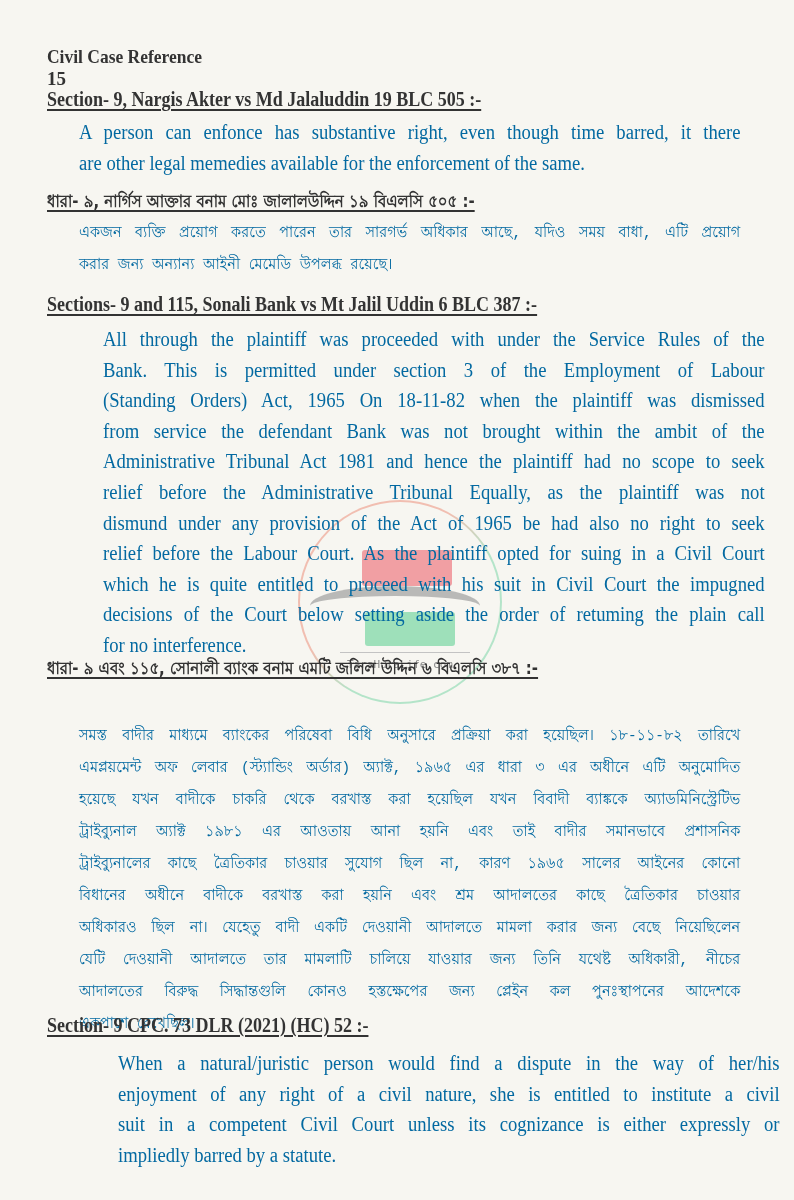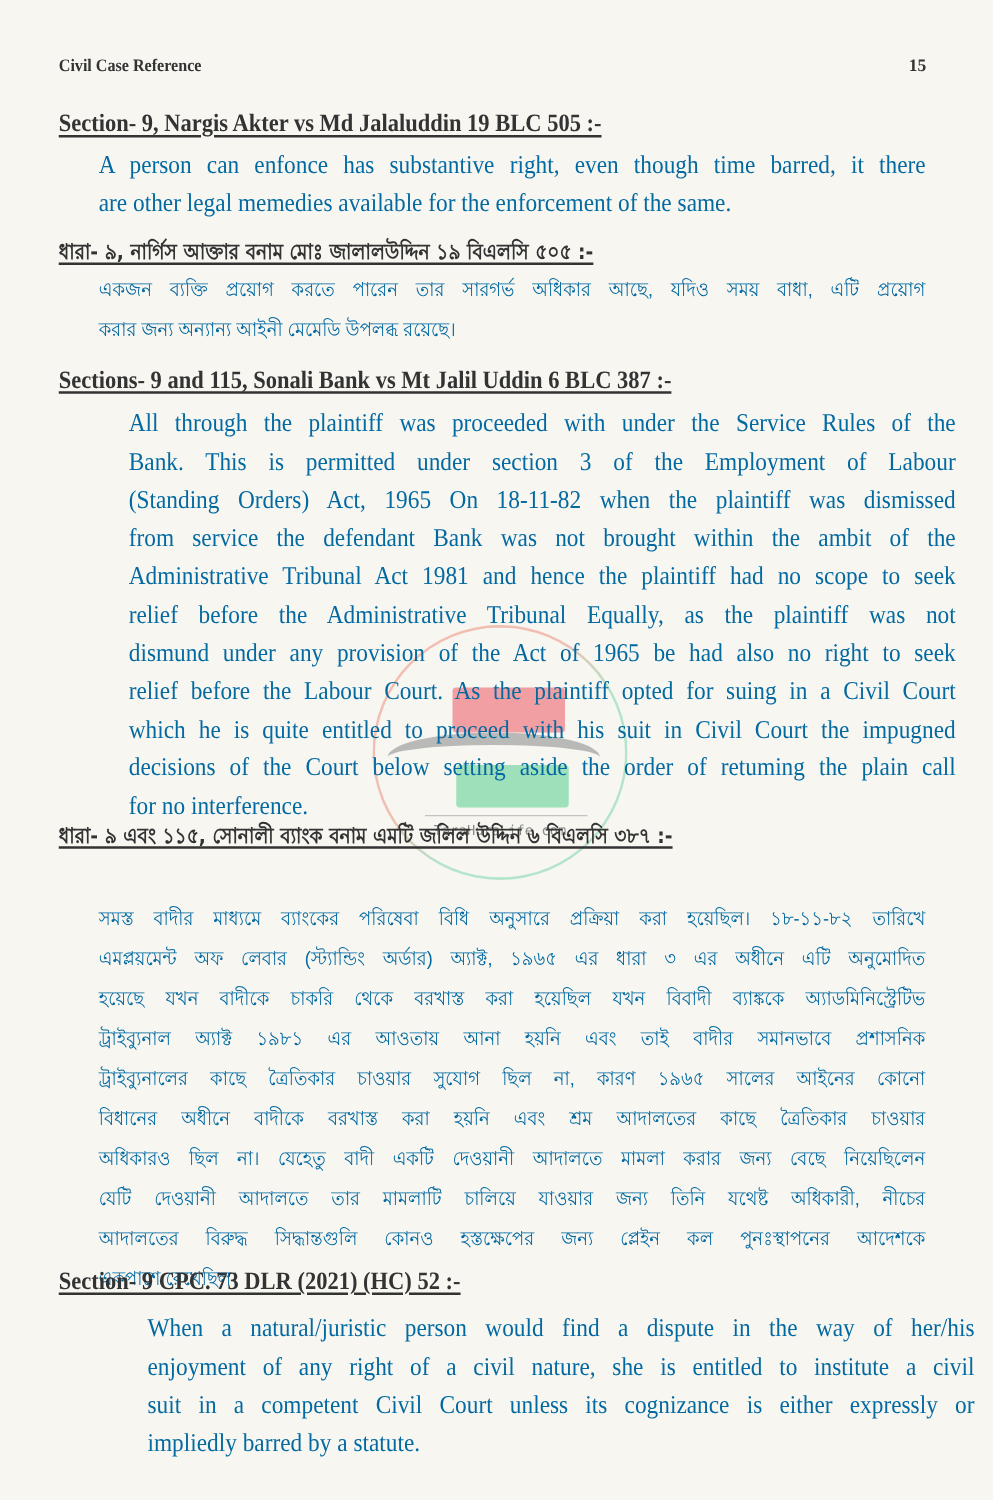--- a/index.html
+++ b/index.html
@@ -7,40 +7,40 @@
       width: 794px; height: 1200px; overflow: hidden;
       background: #f7f6f1;
       position: relative;
       font-family: "Liberation Serif", "DejaVu Serif", serif;
       color: #2b2b2b;
     }
     .page { position: absolute; left: 0; top: 0; width: 794px; height: 1200px; }
     .running-head {
       position: absolute; left: 47px; top: 46px; width: 694px;
       display: flex; justify-content: space-between; align-items: baseline;
-      font-weight: bold; font-size: 14px; color: #333;
+      font-weight: bold; font-size: 19px; color: #333; flex-direction: column;
     }
     .running-head .title { transform: scaleX(0.92); transform-origin: left; display: inline-block; }
     .heading {
       position: absolute; left: 47px;
       font-weight: bold; font-size: 20px; color: #333;
       text-decoration: underline; text-underline-offset: 3px; text-decoration-thickness: 1.5px;
       white-space: nowrap;
       transform: scaleX(0.9); transform-origin: left;
     }
     .heading.bn { font-size: 17px; font-family: "DejaVu Sans", sans-serif; font-weight: bold; transform: scaleX(0.88); }
     .para {
       position: absolute; left: 79px; width: 662px;
       font-size: 20.5px; line-height: 30.6px; text-align: justify;
       color: #0369a1;
     }
     .para .line { display: block; white-space: nowrap; text-align-last: justify; text-align: justify; }
     .para .line.last { text-align-last: left; }
     .para.en .line { transform: scaleX(0.91); transform-origin: left; width: 727px; }
-    .para.bn { font-family: Liberation Sans, sans-serif; font-size: 15.5px; line-height: 32px; }
+    .para.bn { font-family: Liberation Mono, monospace; font-size: 15.5px; line-height: 32px; }
     .para.bn .line { transform: scaleX(0.93); transform-origin: left; width: 711px; }
     .watermark {
       position: absolute; left: 298px; top: 500px; width: 200px; height: 200px;
       border-radius: 50%;
       border: 2px solid transparent;
       background:
         linear-gradient(#f7f6f1, #f7f6f1) padding-box,
         linear-gradient(135deg, #f1b5a6 0%, #f1b5a6 40%, #a9e2c3 60%, #a9e2c3 100%) border-box;
       opacity: 0.85;
       pointer-events: none;

